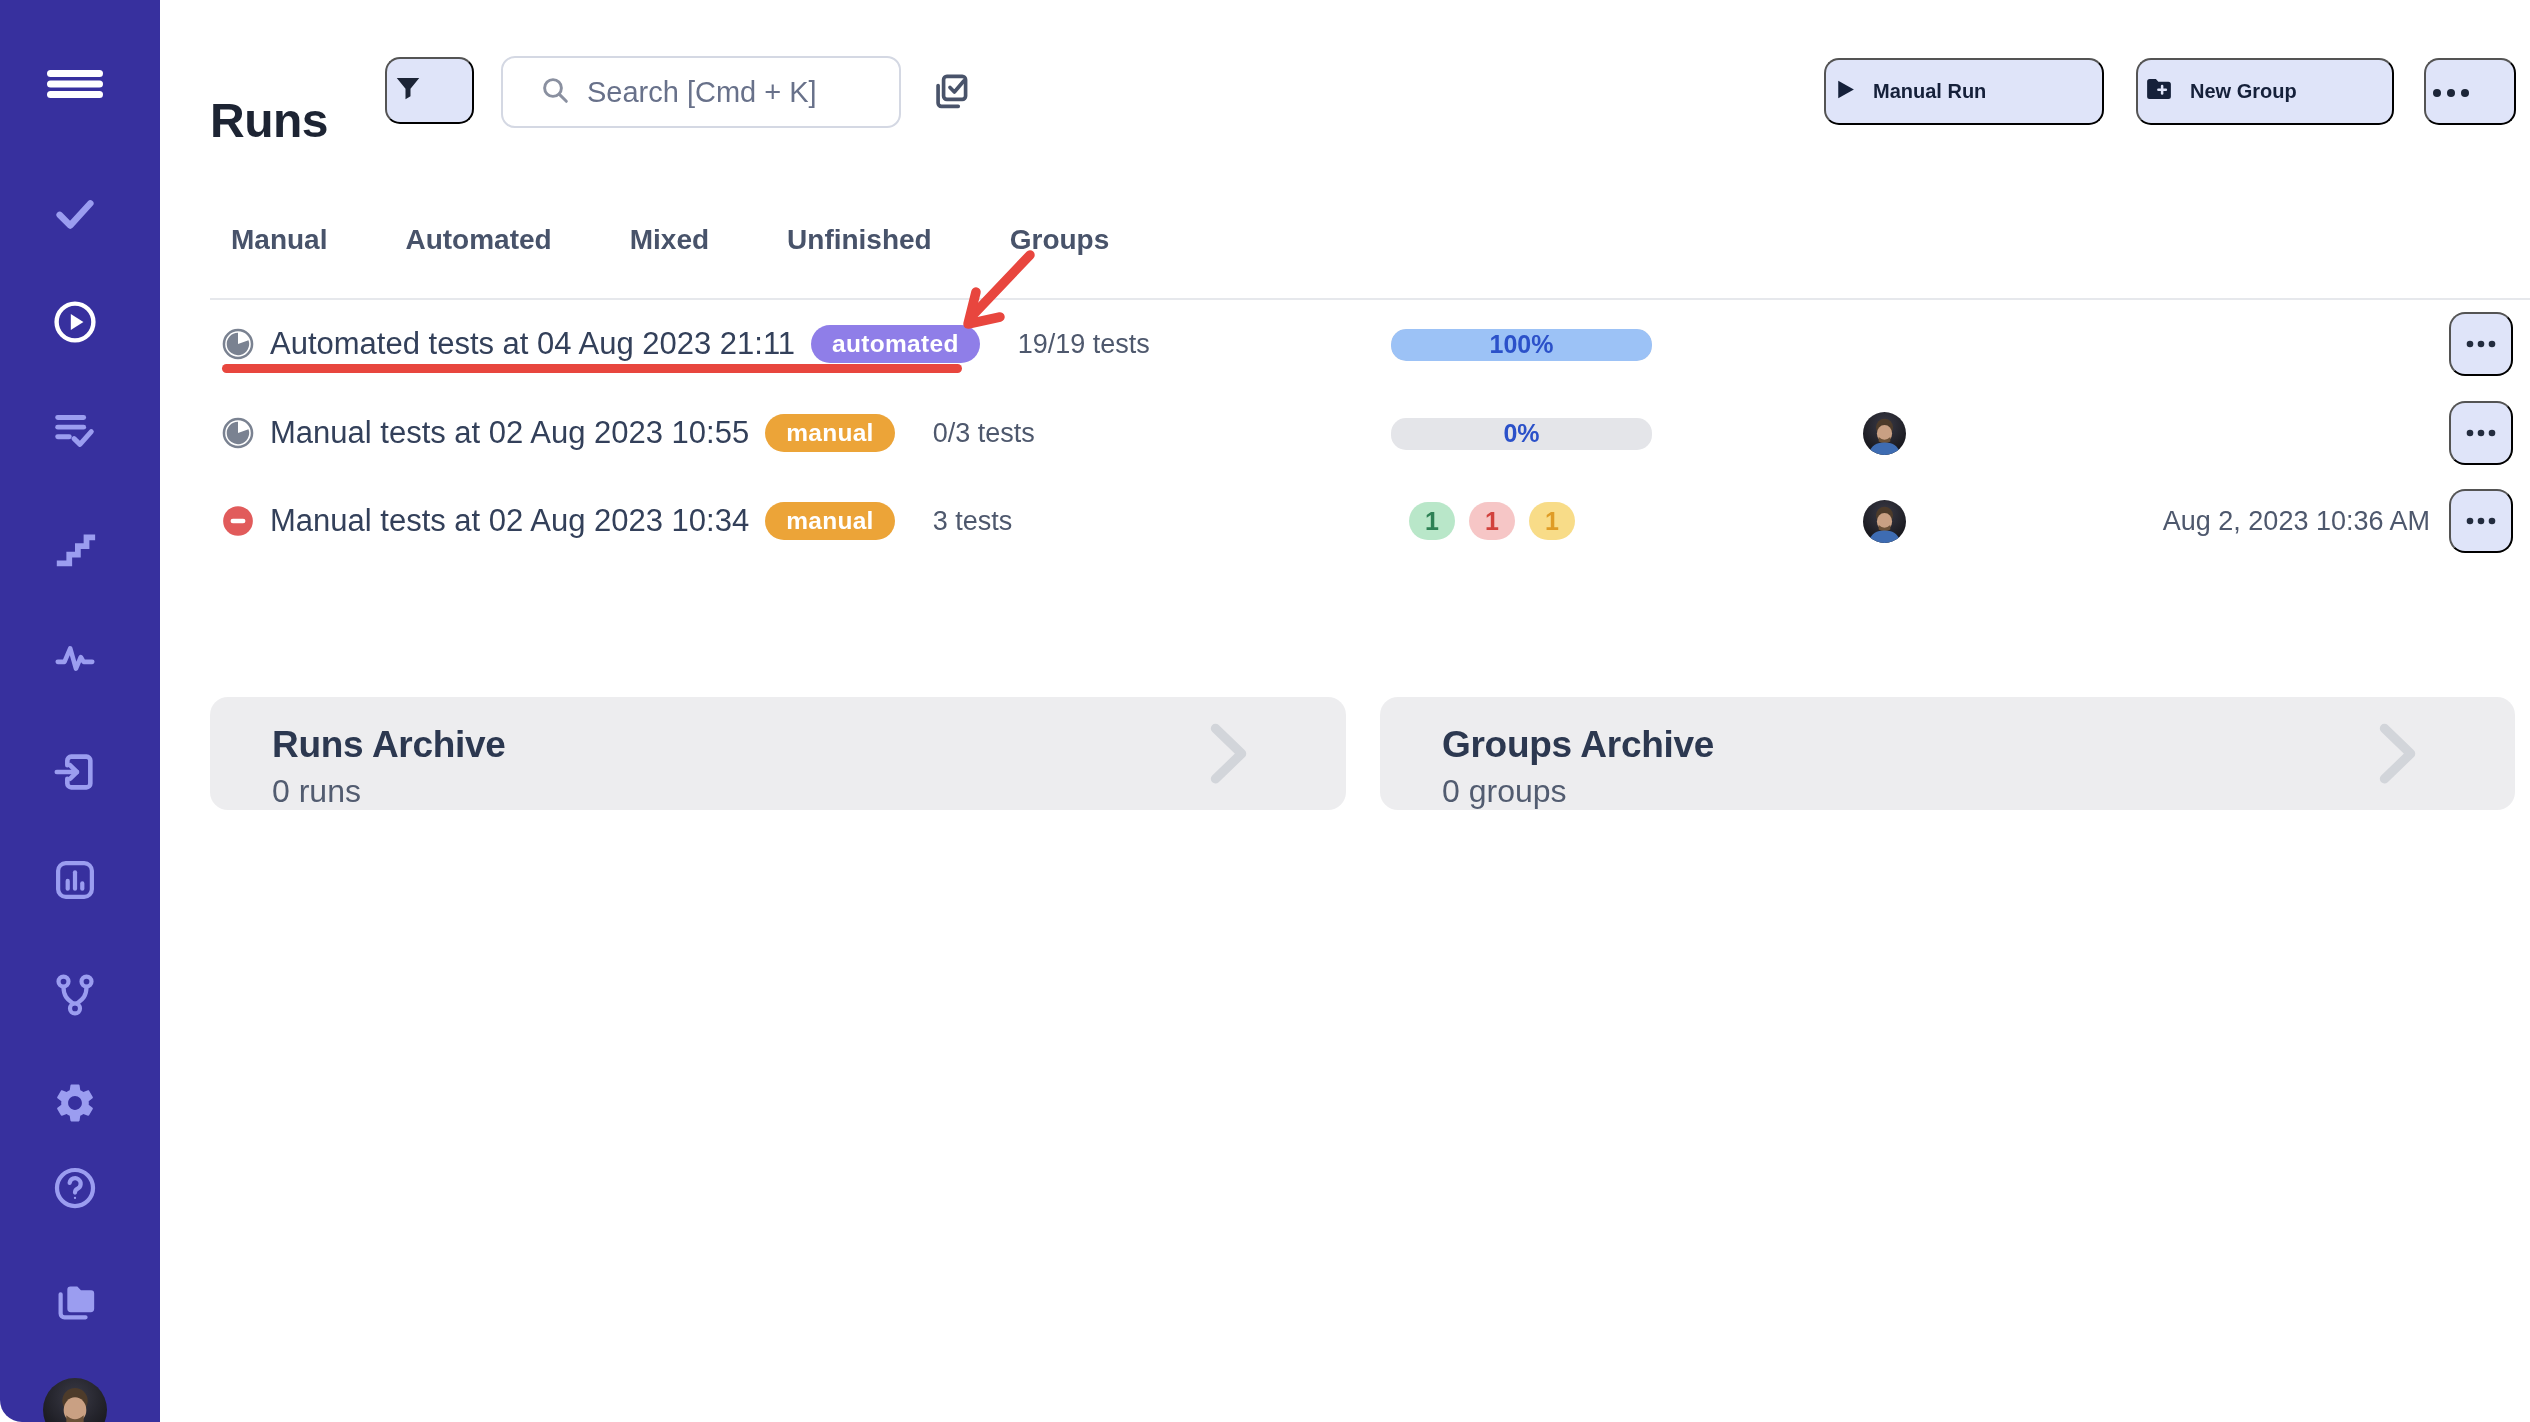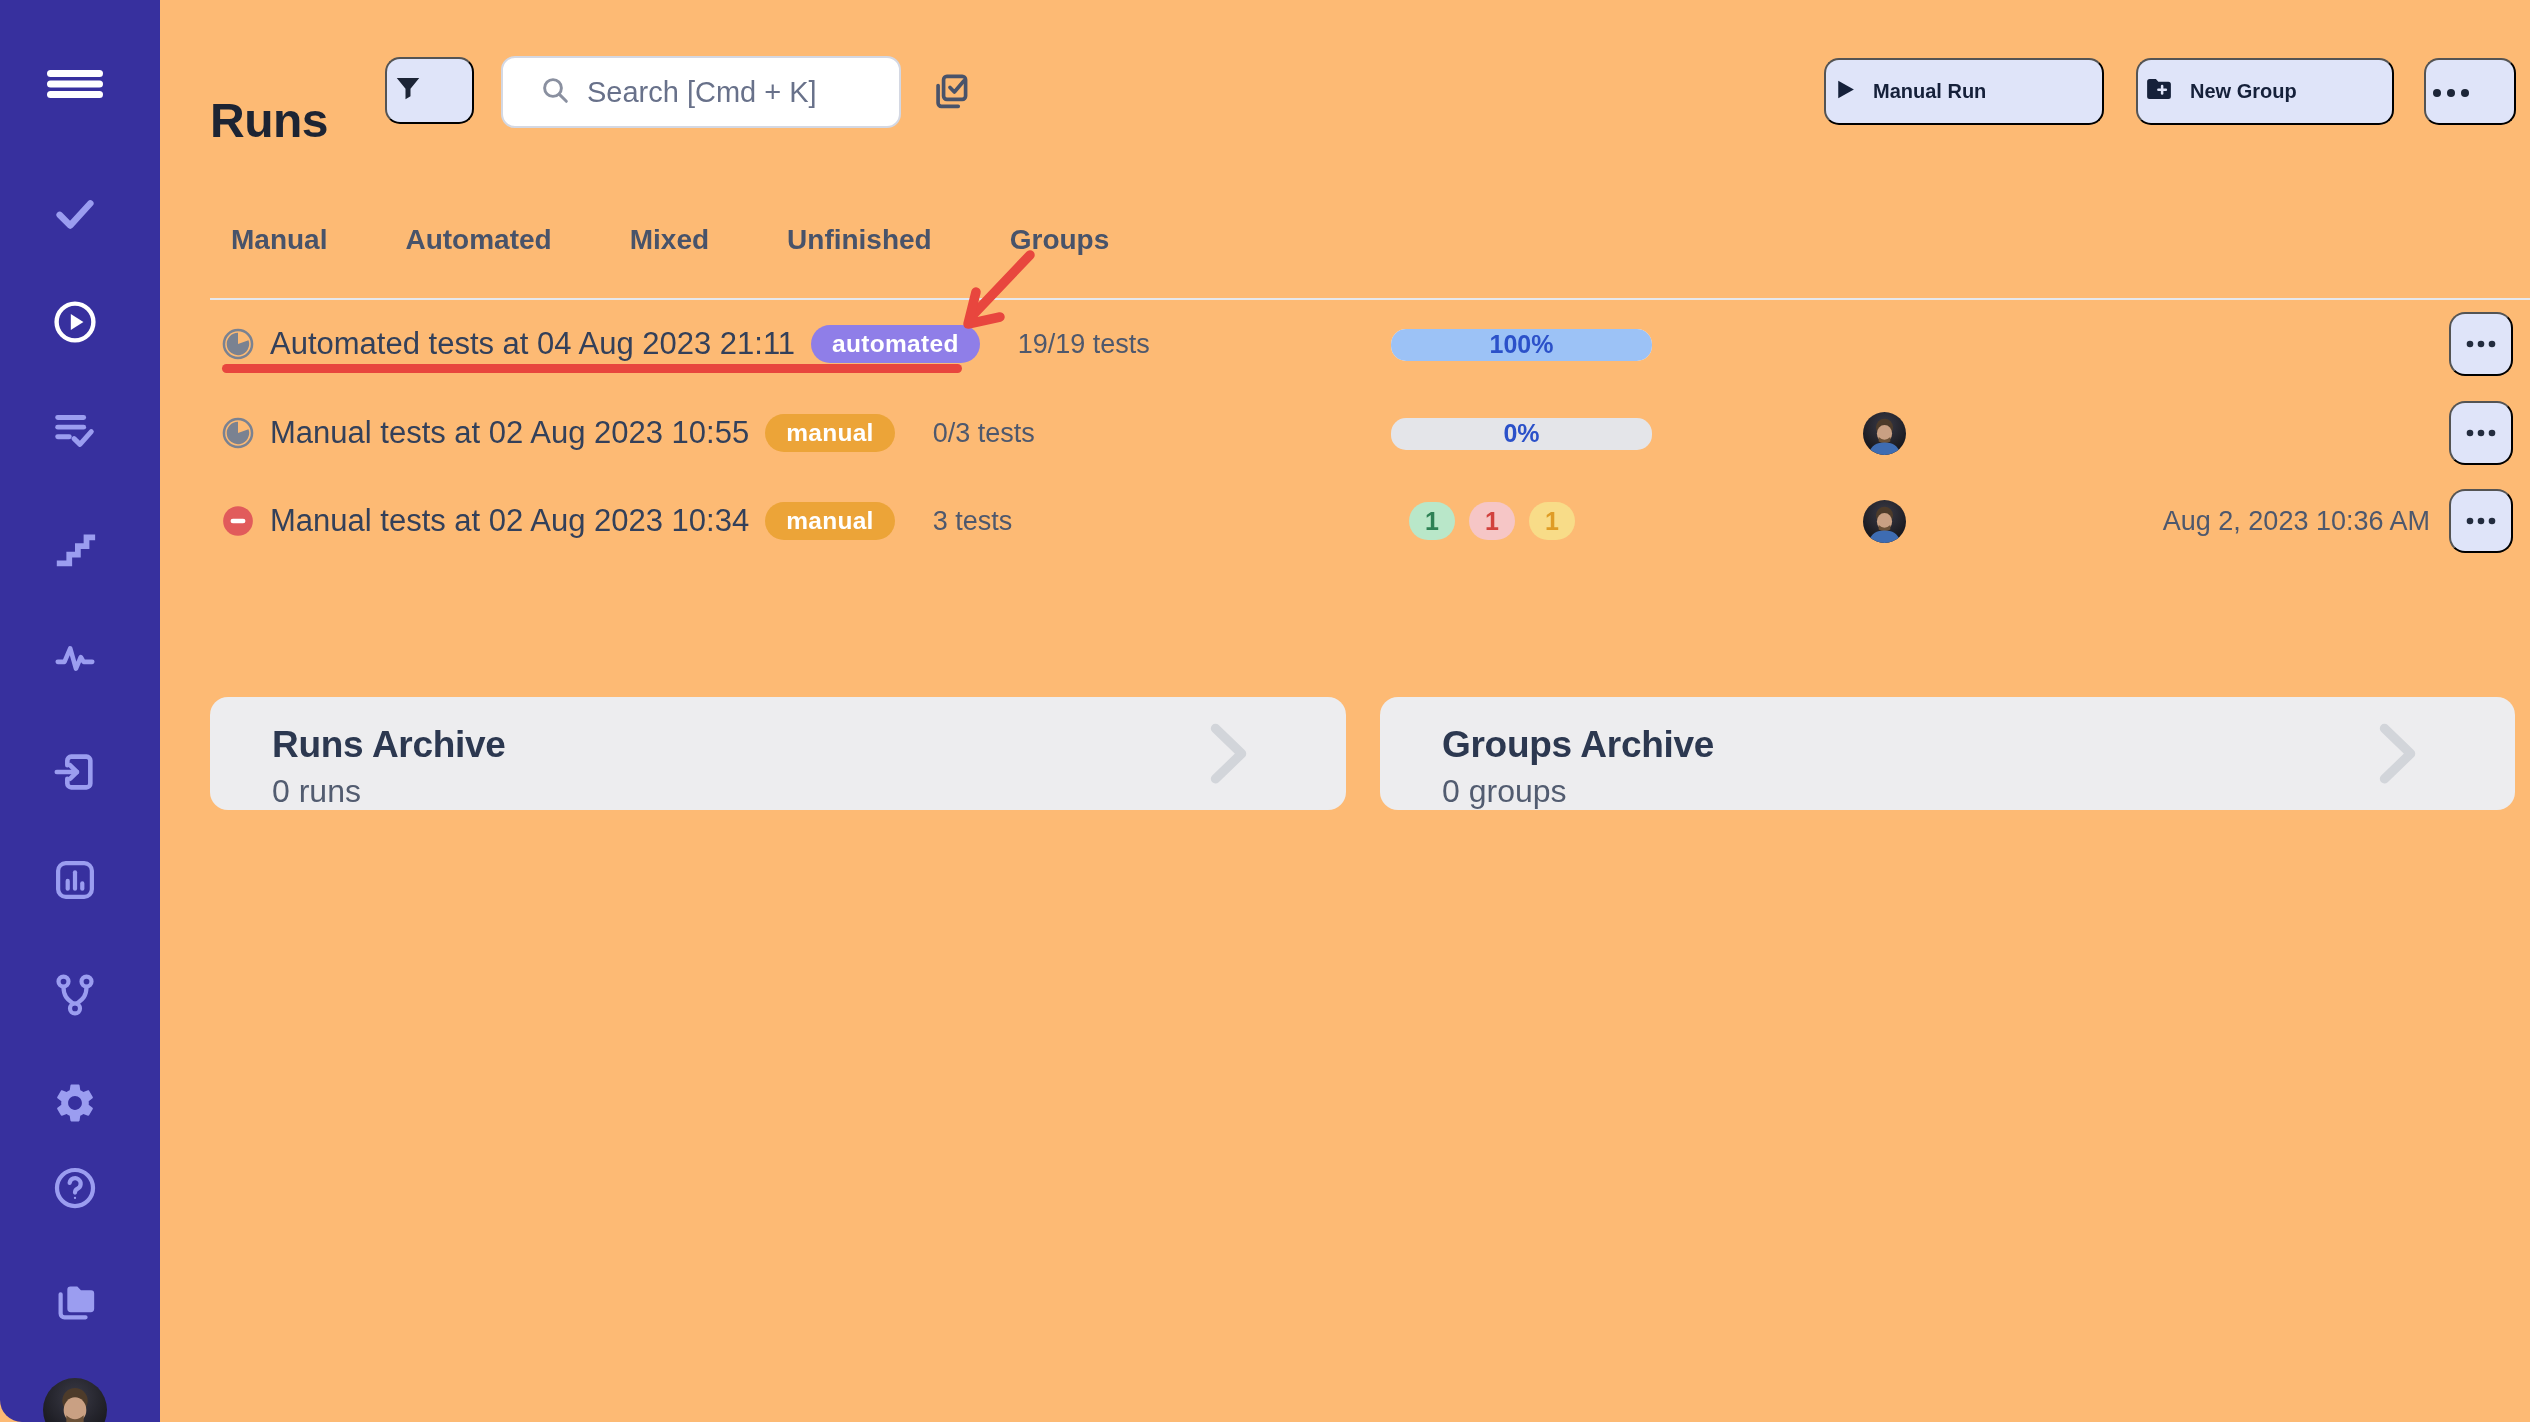--- a/index.html
+++ b/index.html
@@ -1,16 +1,16 @@
 <!DOCTYPE html>
 <html><head>
 <meta charset="utf-8">
 <style>
   html,body{margin:0;padding:0;background:#e9eaee;font-family:"Liberation Sans",sans-serif;}
-  #screen{position:relative;width:2530px;height:1422px;background:#fdba74;overflow:hidden;}
+  #screen{position:relative;width:2530px;height:1422px;background:#ffffff;overflow:hidden;}
 
   
   #sidebar{position:absolute;left:0;top:0;width:160px;height:1422px;background:#37309e;border-radius:0 0 0 22px;}
   .side-ico{position:absolute;left:52px;width:46px;height:46px;cursor:pointer;}
   .side-ico svg{width:100%;height:100%;display:block;}
   .avatar-side{position:absolute;left:43px;top:1378px;width:64px;height:64px;border-radius:50%;overflow:hidden;}
 
   
   .page-title{position:absolute;left:210px;top:60px;font-size:48px;line-height:58px;font-weight:800;color:#1d2433;letter-spacing:-0.5px;}
   .lav-btn{position:absolute;display:flex;align-items:center;justify-content:flex-start;gap:16px;background:#dfe4f9;border-radius:15px;color:#15203a;font-weight:700;font-size:20px;cursor:pointer;}

